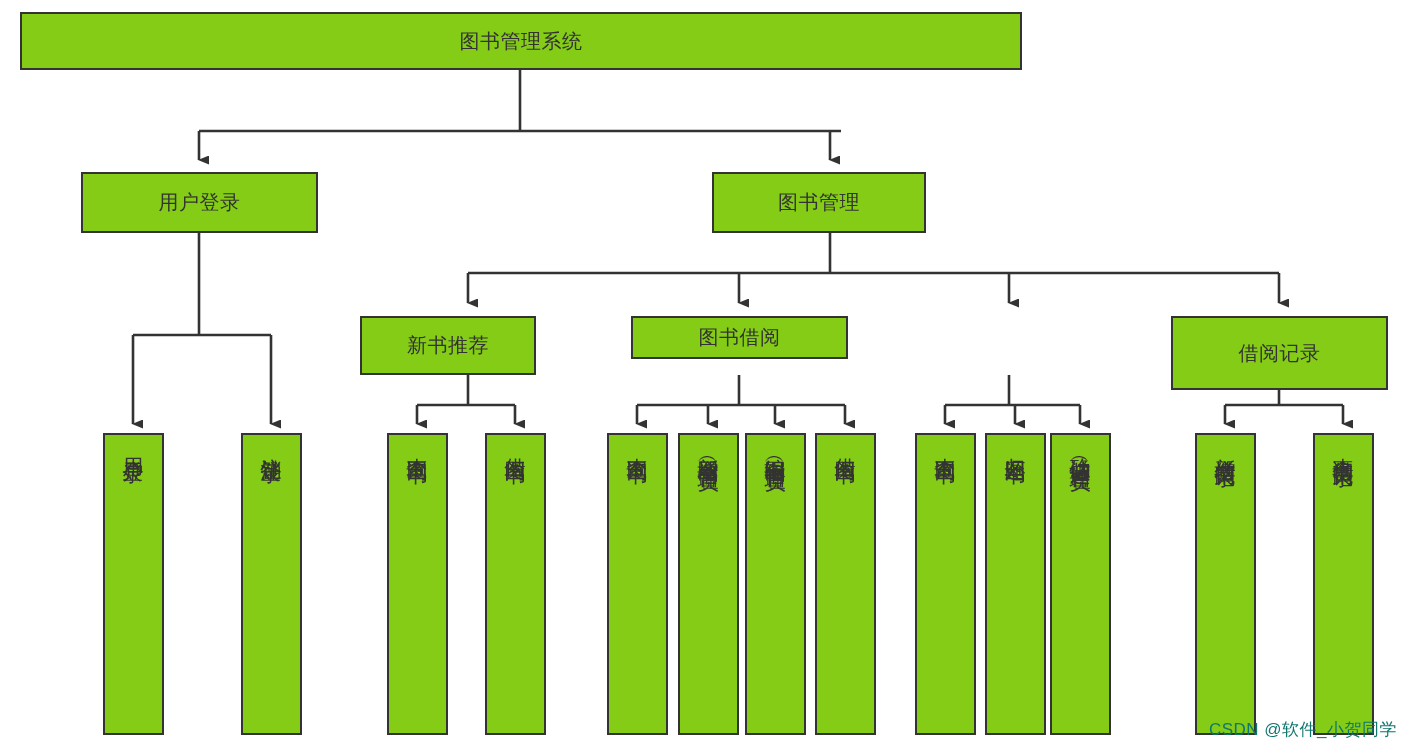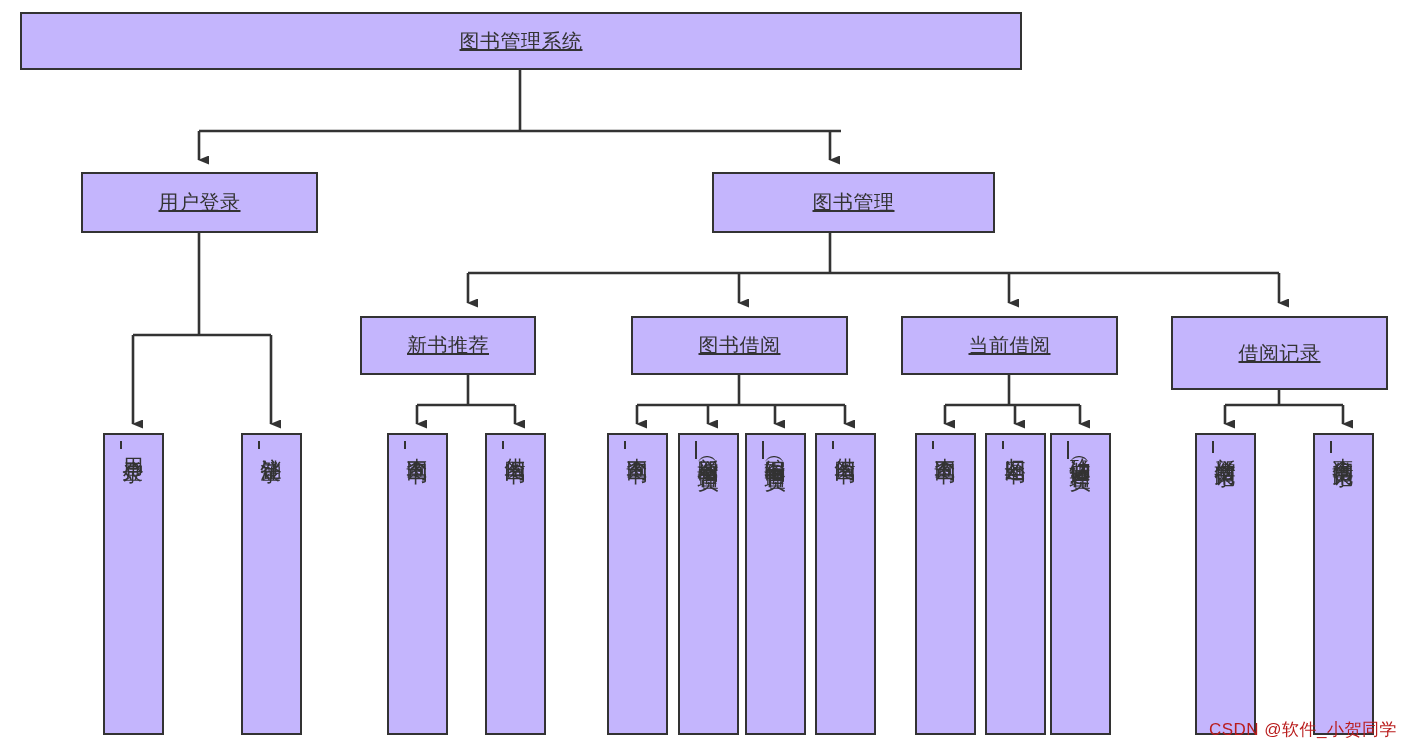--- a/index.html
+++ b/index.html
@@ -22,26 +22,25 @@
     left: 0;
     top: 0;
     width: 1405px;
     height: 747px;
     pointer-events: none;
   }
   .node {
     position: absolute;
     box-sizing: border-box;
     border: 2px solid #333333;
-    background: #c4b5fd;
+    background: #84cc16;
     display: flex;
     align-items: center;
     justify-content: center;
     color: #333333;
-    text-decoration: underline;
   }
   .node .lbl {
     display: block;
     text-align: center;
     line-height: 1.22;
     letter-spacing: 0.5px;
   }
   
   .node.h .lbl {
     font-size: 20px;
@@ -60,21 +59,21 @@
     font-size: 21px;
     line-height: 1.0;
     letter-spacing: 2px;
     white-space: nowrap;
   }
   #watermark {
     position: absolute;
     right: 8px;
     bottom: 6px;
     font-size: 17px;
-    color: #b91c1c;
+    color: #0f766e;
     white-space: nowrap;
     letter-spacing: 0.5px;
   }
 </style>
 </head>
 <body>
 
 <div id="canvas">
 
   <svg id="wires" viewBox="0 0 1405 747" xmlns="http://www.w3.org/2000/svg">
@@ -129,32 +128,29 @@
     </g>
   </svg>
 
   <div class="node h root" style="left:20px; top:12px; width:1002px; height:58px;">
     <span class="lbl">图书管理系统</span>
   </div>
 
   <div class="node h" style="left:81px; top:172px; width:237px; height:61px;">
     <span class="lbl">用户登录</span>
   </div>
-  <div class="node h" style="left:712px; top:172px; width:283px; height:61px;">
+  <div class="node h" style="left:712px; top:172px; width:214px; height:61px;">
     <span class="lbl">图书管理</span>
   </div>
 
   <div class="node h" style="left:360px; top:316px; width:176px; height:59px;">
     <span class="lbl">新书推荐</span>
   </div>
-  <div class="node h" style="left:631px; top:316px; width:217px; height:59px;">
+  <div class="node h" style="left:631px; top:316px; width:217px; height:43px;">
     <span class="lbl">图书借阅</span>
-  </div>
-  <div class="node h" style="left:901px; top:316px; width:217px; height:59px;">
-    <span class="lbl">当前借阅</span>
   </div>
   <div class="node h" style="left:1171px; top:316px; width:217px; height:74px;">
     <span class="lbl">借阅记录</span>
   </div>
 
   <div class="node v" style="left:103px; top:433px; width:61px; height:302px;">
     <span class="lbl">用户登录</span>
   </div>
   <div class="node v" style="left:241px; top:433px; width:61px; height:302px;">
     <span class="lbl">注销登录</span>

